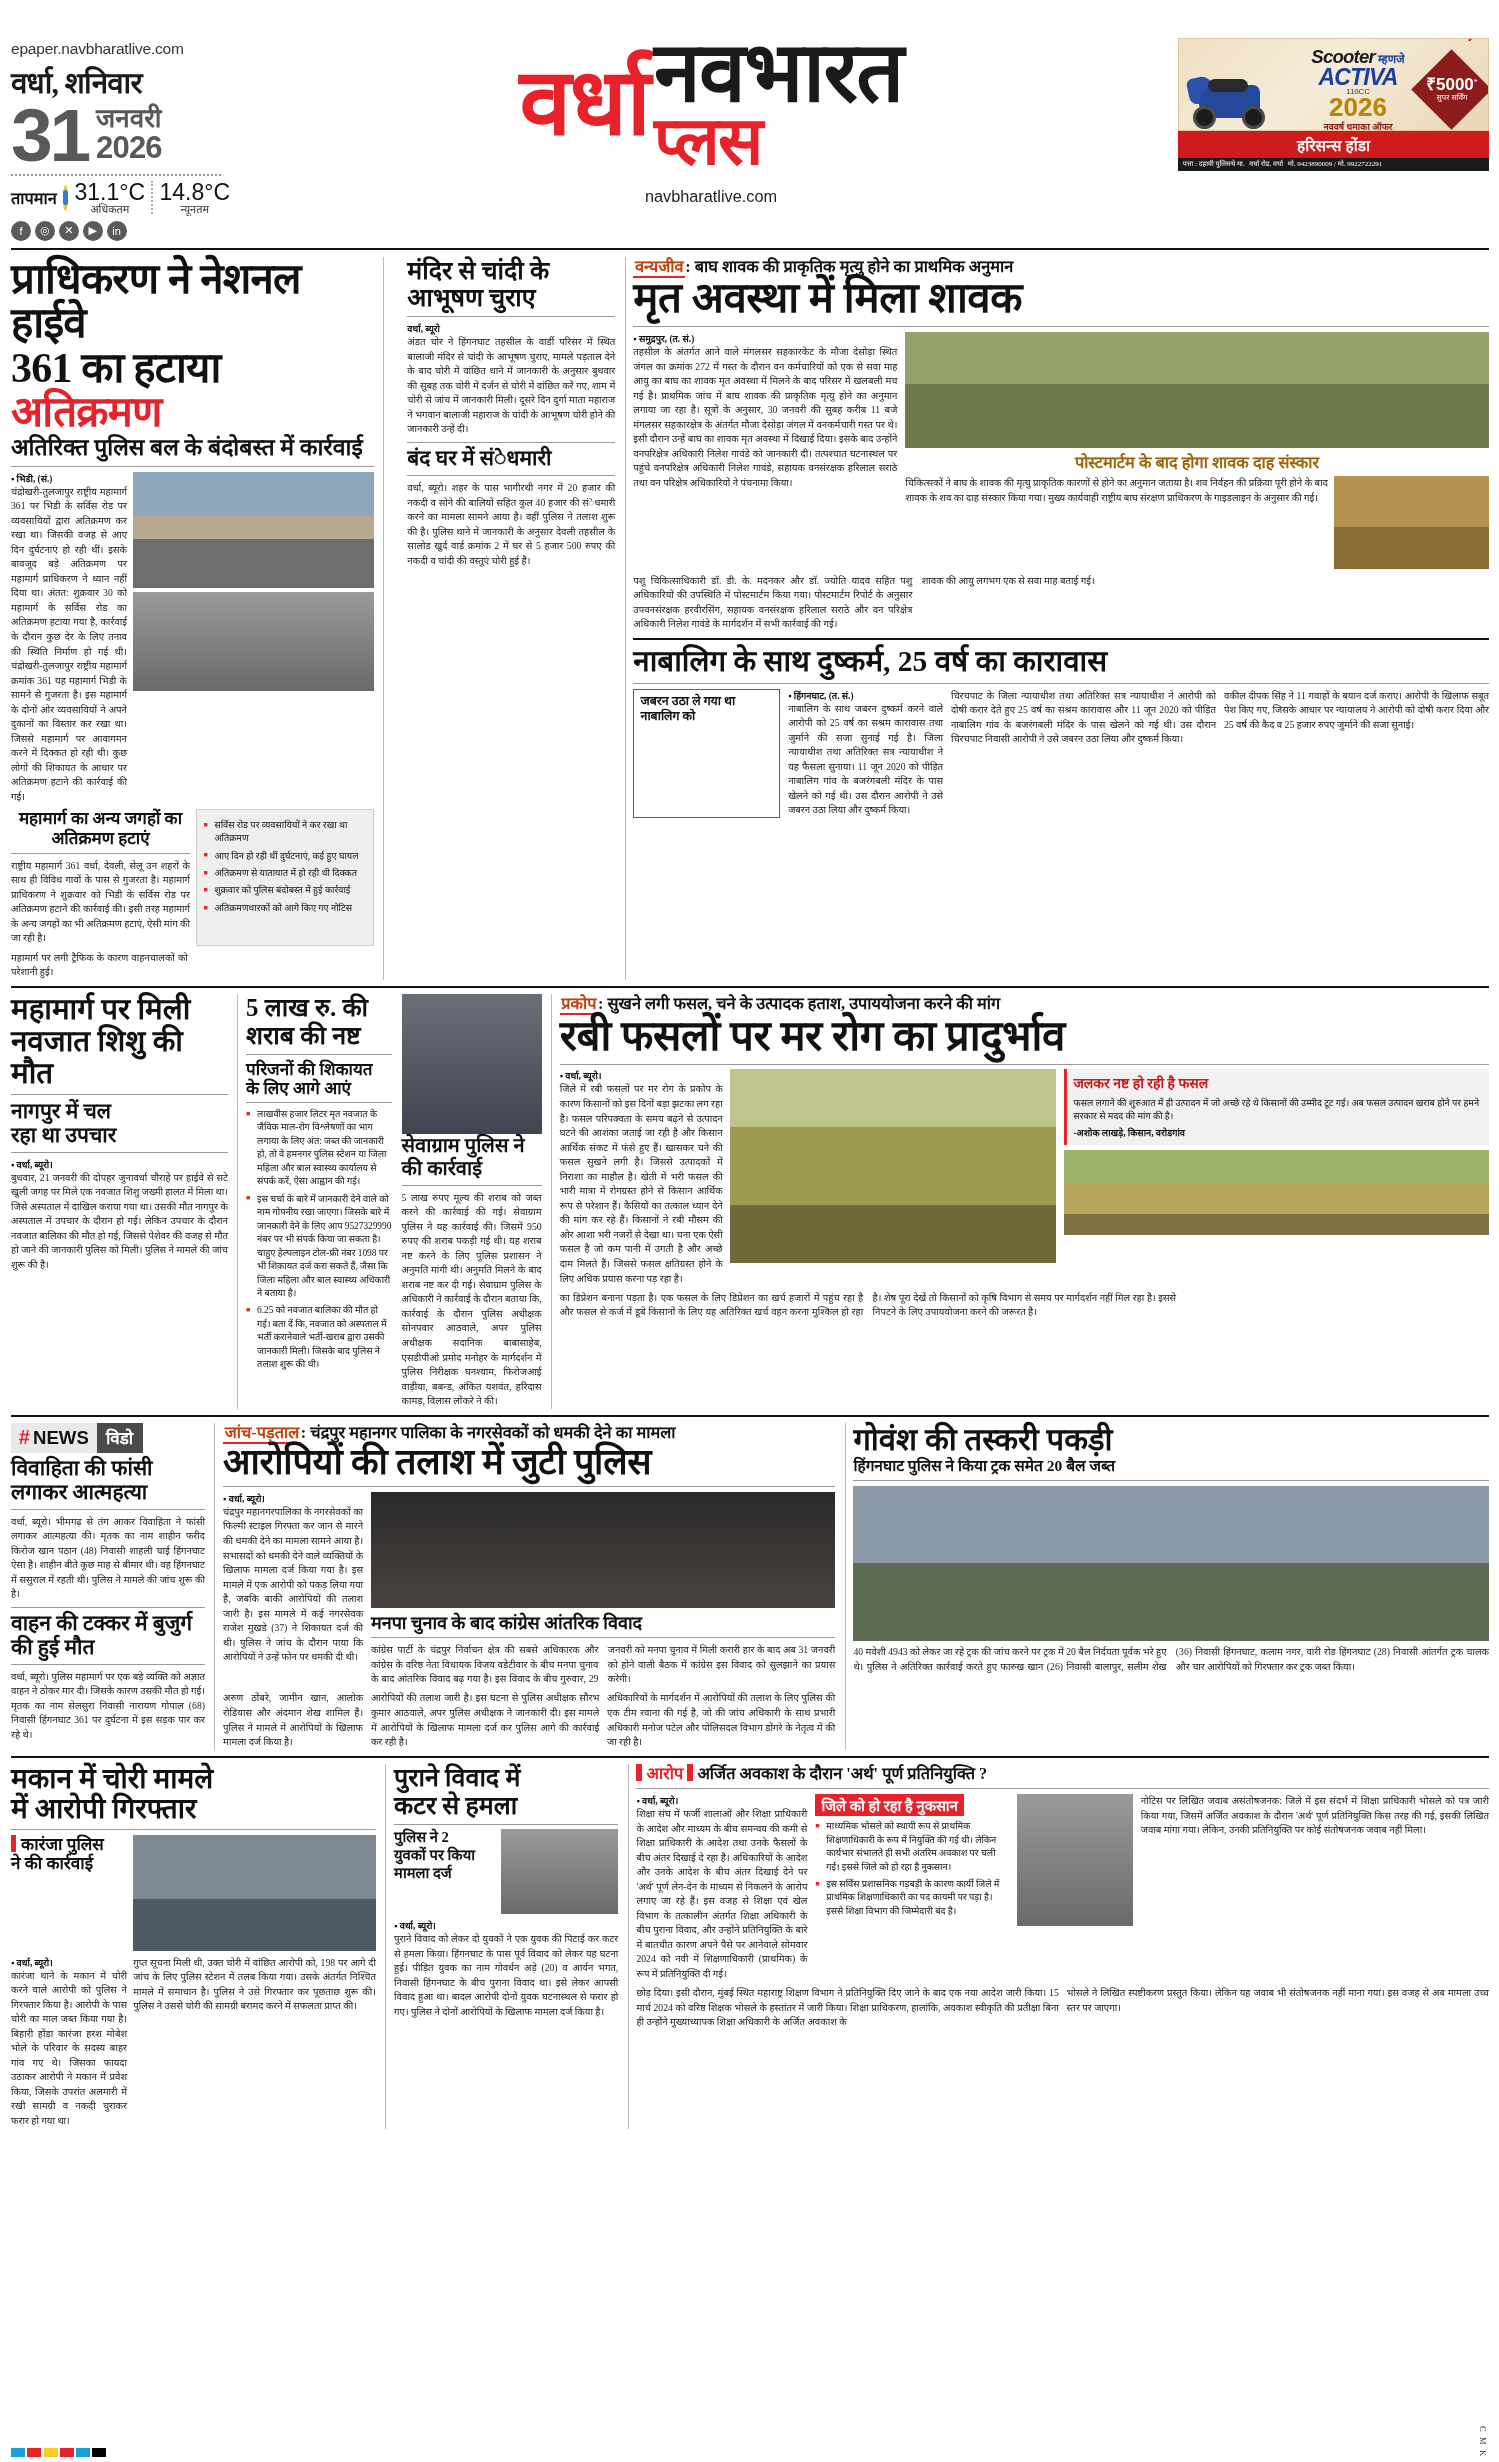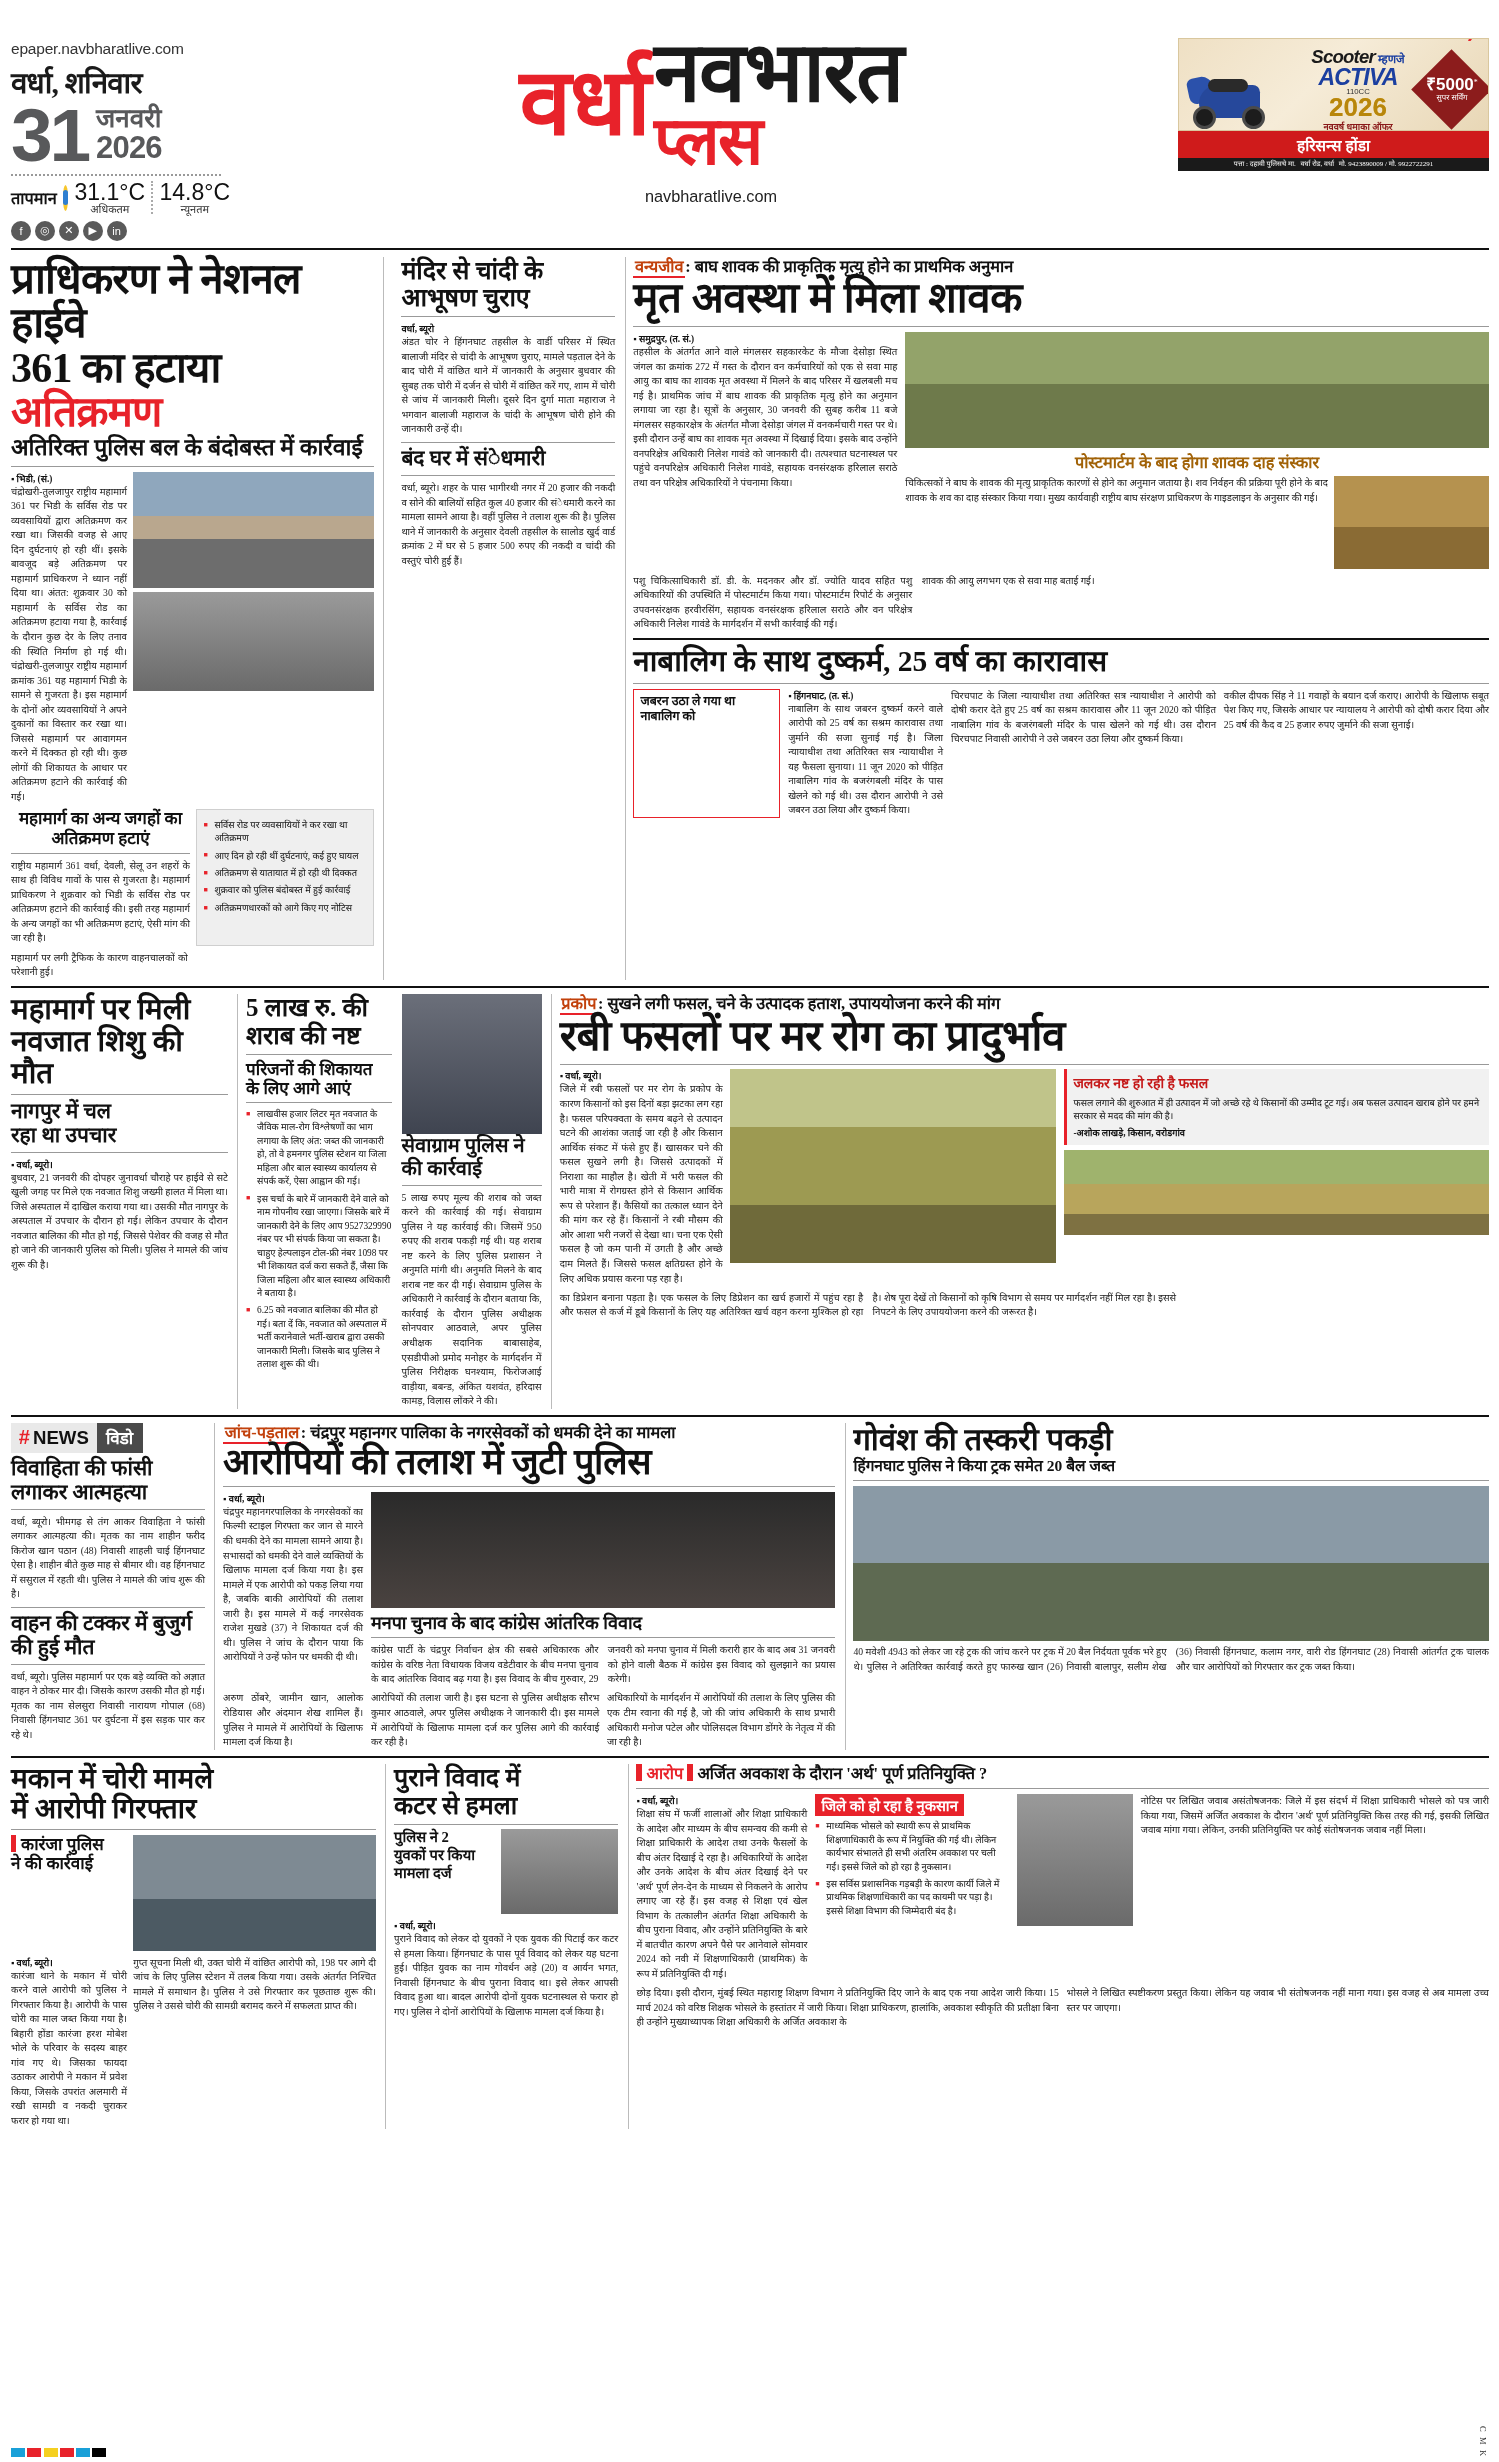--- a/index.html
+++ b/index.html
@@ -58,21 +58,21 @@
   .ad-activa{font-style:italic; font-weight:800; font-size:23px; color:#1b3fa0; letter-spacing:-0.8px; font-family:"Liberation Sans",sans-serif; line-height:0.85;}
   .ad-cc{font-size:7.8px; color:#333; font-family:"Liberation Sans",sans-serif;}
   .ad-2026{font-size:26px; font-weight:800; color:#b8860b; font-family:"Liberation Sans",sans-serif; line-height:0.9;
            background:linear-gradient(#f8e08a,#c9971f); -webkit-background-clip:text;}
   .ad-offer{font-size:9.3px; color:#8a1a1a; font-weight:700;}
   .ad-badge { position:absolute; right:7.8px; top:22px; width:57px; height:57px; background:#8c1c1c; transform:rotate(45deg); display:flex; align-items:center; justify-content:center;}
   .ad-badge span{ transform:rotate(-45deg); color:#fff; text-align:center; line-height:1.05;}
   .ad-rs{font-size:17px; font-weight:800; font-family:"Liberation Sans",sans-serif;}
   .ad-sup{font-size:7.8px;}
   .ad-dealer { background:#cf1b1b; color:#fff; font-size:15.5px; font-weight:700; text-align:center; padding:2.3px 0; }
-  .ad-addr { background:#1a1a1a; color:#fff; font-size:7px; padding:2.3px 4.7px; display:flex; justify-content:center; gap:4.7px; line-height:1.2;}
+  .ad-addr { background:#1a1a1a; color:#fff; font-size:7px; padding:2.3px 4.7px; display:flex; justify-content:flex-start; gap:4.7px; line-height:1.2;}
 
   .mast-rule { border-top:2.3px solid #111; margin-top:3.1px; }
 
   
   .cols { display:flex; gap:9.3px; margin-top:6.2px; }
   .col { }
   .c1 { width:365px; }
   .c2 { width:233px; }
   .c3 { width:869px; }
 
@@ -261,21 +261,21 @@
             <li>आए दिन हो रही थीं दुर्घटनाएं, कई हुए घायल</li>
             <li>अतिक्रमण से यातायात में हो रही थी दिक्कत</li>
             <li>शुक्रवार को पुलिस बंदोबस्त में हुई कार्रवाई</li>
             <li>अतिक्रमणधारकों को आगे किए गए नोटिस</li>
           </ul>
         </div>
       </div>
       <div class="body-text twocol" style="margin-top:4.7px;">महामार्ग पर लगी ट्रैफिक के कारण वाहनचालकों को परेशानी हुई।</div>
     </div>
 
-    <div class="col c2 vline" style="padding-left:17px;">
+    <div class="col c2 vline" style="padding-left:23px;">
       <h3 class="head3">मंदिर से चांदी के आभूषण चुराए</h3>
       <div class="hr-thin"></div>
       <div class="byline">वर्धा, ब्यूरो</div>
       <div class="body-text">अंडत चोर ने हिंगनघाट तहसील के वार्डी परिसर में स्थित बालाजी मंदिर से चांदी के आभूषण चुराए, मामले पड़ताल देने के बाद चोरी में वांछित थाने में जानकारी के अनुसार बुधवार की सुबह तक चोरी में दर्जन से चोरी में वांछित करें गए, शाम में चोरी से जांच में जानकारी मिली। दूसरे दिन दुर्गा माता महाराज ने भगवान बालाजी महाराज के चांदी के आभूषण चोरी होने की जानकारी उन्हें दी।</div>
       <div class="hr-thin"></div>
       <h3 class="head4">बंद घर में संेधमारी</h3>
       <div class="hr-thin"></div>
       <div class="body-text">वर्धा, ब्यूरो। शहर के पास भागीरथी नगर में 20 हजार की नकदी व सोने की बालियों सहित कुल 40 हजार की संेधमारी करने का मामला सामने आया है। वहीं पुलिस ने तलाश शुरू की है। पुलिस थाने में जानकारी के अनुसार देवली तहसील के सालोड खुर्द वार्ड क्रमांक 2 में घर से 5 हजार 500 रुपए की नकदी व चांदी की वस्तुएं चोरी हुई हैं।</div>
     </div>
 

